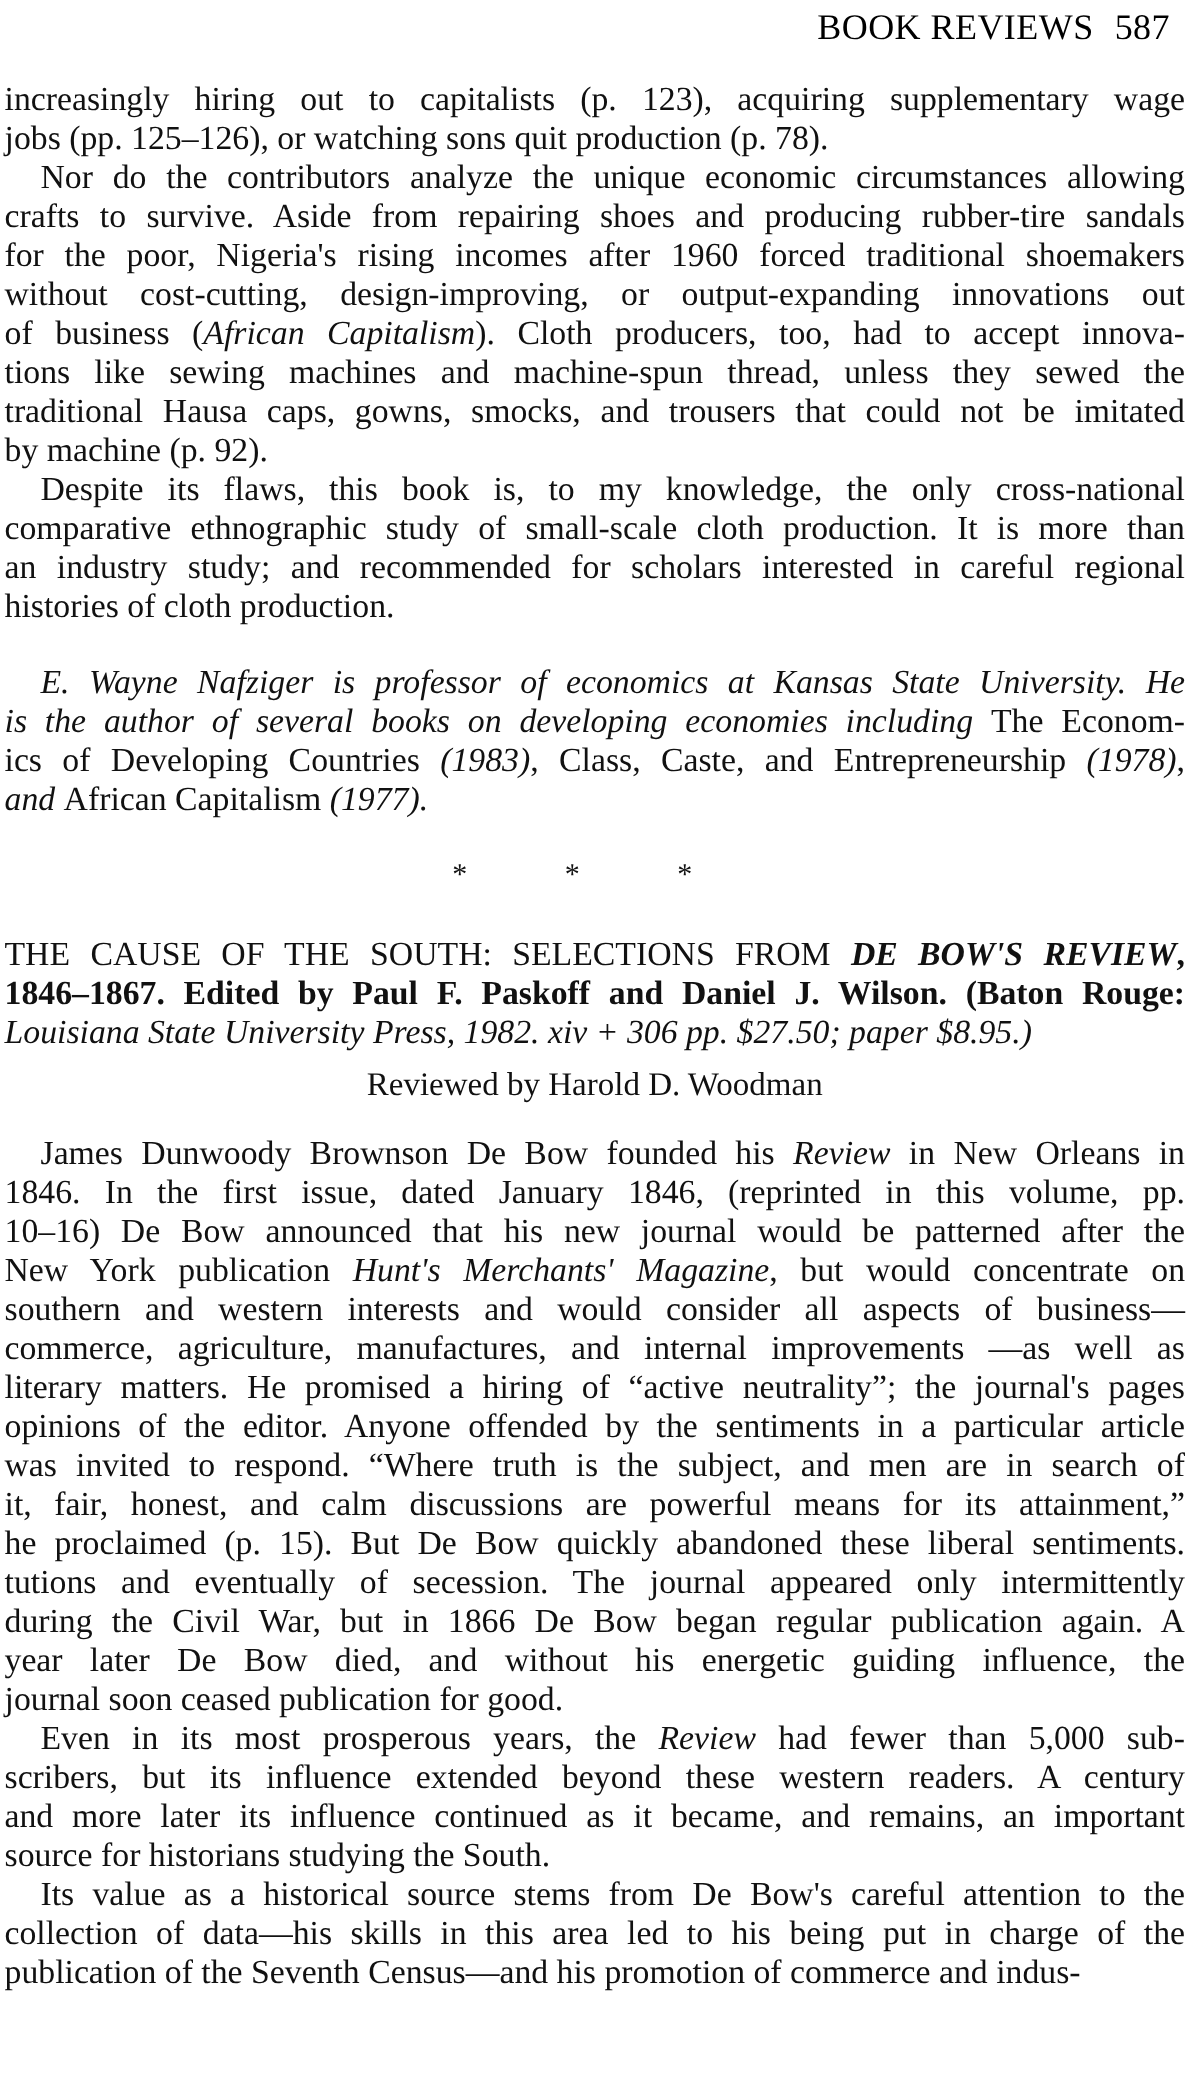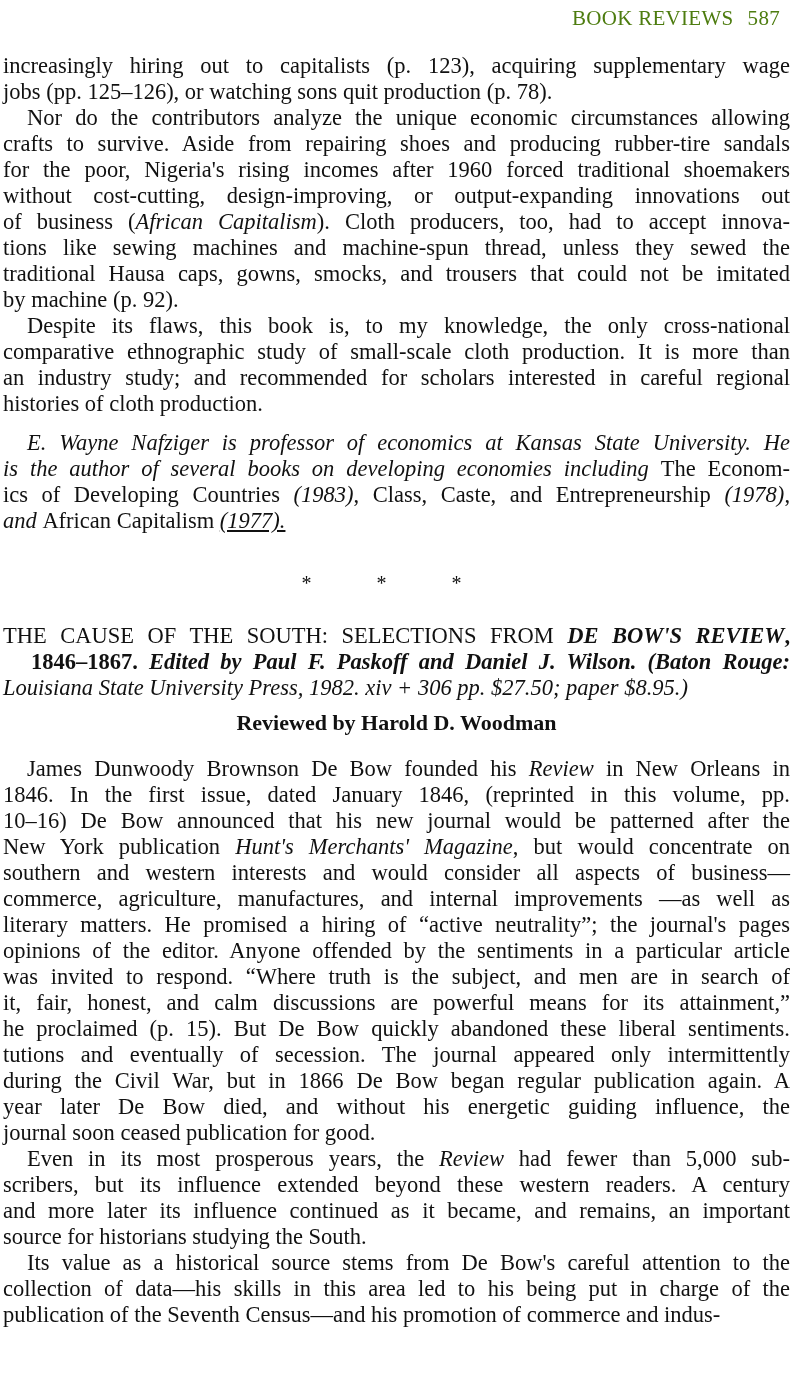--- a/index.html
+++ b/index.html
@@ -4,35 +4,35 @@
 <style>
   html, body { margin: 0; padding: 0; background: #ffffff; }
   body {
     width: 800px; height: 1383px; overflow: hidden; position: relative;
     font-family: "Liberation Serif", "DejaVu Serif", serif;
     color: #111111;
   }
   .page { position: absolute; left: 3px; top: 0; width: 787px; }
   .running-head {
     position: absolute; top: 6px; right: 10px;
-    font-size: 21px; letter-spacing: 0.3px; color: #4d7c0f;
+    font-size: 24px; letter-spacing: 0.3px; color: #000000;
   }
   .running-head .pg { margin-left: 14px; }
   .block { position: absolute; left: 0; width: 787px; }
   .line {
     display: block; height: 26px; line-height: 26px;
     font-size: 22.5px; white-space: nowrap;
     text-align: justify; text-align-last: justify;
     transform-origin: left center;
   }
   .line.last { text-align-last: left; }
   .line.indent { padding-left: 24px; }
   .line.center { text-align: center; text-align-last: center; }
   .title-line { font-weight: bold; font-size: 22.5px; }
-  .byline { font-weight: bold; font-size: 22px; }
+  .byline { font-weight: normal; font-size: 22px; }
   .stars { font-size: 20px; letter-spacing: 30px; }
 </style>
 </head>
 <body>
 
 <div class="page">
 
   <div class="running-head">
     <span>BOOK REVIEWS</span><span class="pg">587</span>
   </div>
@@ -49,37 +49,37 @@
         <span class="line">tions like sewing machines and machine-spun thread, unless they sewed the</span>
         <span class="line">traditional Hausa caps, gowns, smocks, and trousers that could not be imitated</span>
         <span class="line last">by machine (p. 92).</span>
         <span class="line indent">Despite its flaws, this book is, to my knowledge, the only cross-national</span>
         <span class="line">comparative ethnographic study of small-scale cloth production. It is more than</span>
         <span class="line">an industry study; and recommended for scholars interested in careful regional</span>
         <span class="line last">histories of cloth production.</span>
       </div>
   </div>
 
-  <div class="block" style="top:430px">
+  <div class="block" style="top:442px">
     <div id="author-note">
         <span class="line indent"><span style="font-style: italic;">E. Wayne Nafziger is professor of economics at Kansas State University. He</span></span>
         <span class="line"><span style="font-style: italic;">is the author of several books on developing economies including </span>The Econom-</span>
         <span class="line">ics of Developing Countries <span style="font-style: italic;">(1983)</span>, Class, Caste, and Entrepreneurship <span style="font-style: italic;">(1978)</span>,</span>
-        <span class="line last"><span style="font-style: italic;">and </span>African Capitalism <span style="font-style: italic; text-decoration: underline;">(1977).</span></span>
+        <span class="line last"><span style="font-style: italic;">and </span>African Capitalism <span style="font-style: italic;">(1977).</span></span>
       </div>
   </div>
 
   <div class="block" style="top:570px">
     <span class="line center stars">* * *</span>
   </div>
 
   <div class="block" style="top:623px">
     <div id="citation">
         <span class="line title-line"><span style="font-weight: normal;">THE CAUSE OF THE SOUTH: SELECTIONS FROM </span><span style="font-weight: bold; font-style: italic;">DE BOW'S REVIEW</span><span style="font-weight: bold;">,</span></span>
-        <span class="line title-line"><span style="font-weight: bold; margin-left: 28px;">1846–1867. </span><span style="font-weight: bold; font-style: italic;">Edited by Paul F. Paskoff and Daniel J. Wilson. (Baton Rouge:</span></span>
+        <span class="line title-line"><span style="font-weight: bold;">1846–1867. </span><span style="font-weight: bold; ">Edited by Paul F. Paskoff and Daniel J. Wilson. (Baton Rouge:</span></span>
         <span class="line title-line last"><span style="font-weight: normal; font-style: italic;">Louisiana State University Press, 1982. xiv + 306 pp. $27.50; paper $8.95.)</span></span>
       </div>
   </div>
 
   <div class="block" style="top:710px">
     <span class="line center byline">Reviewed by Harold D. Woodman</span>
   </div>
 
   <div class="block" style="top:756px">
     <div id="review-paras">

